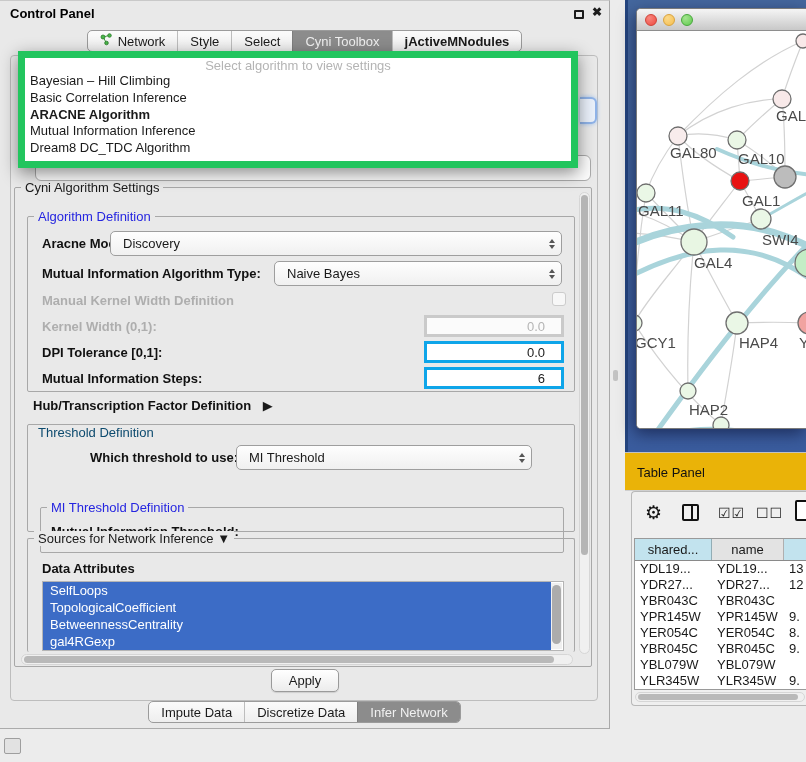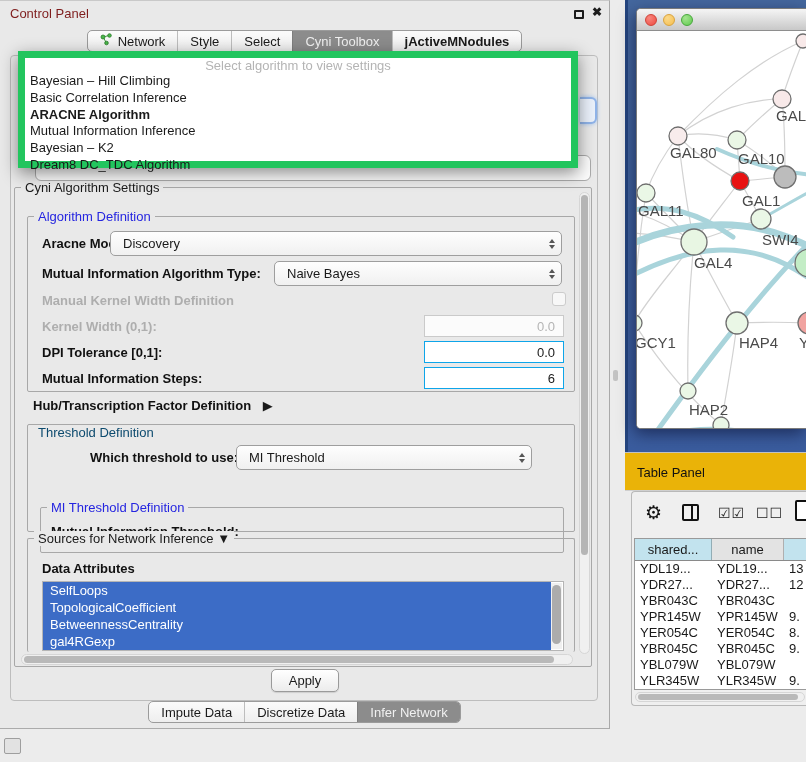--- a/index.html
+++ b/index.html
@@ -3,21 +3,21 @@
 <meta charset="utf-8">
 <style>
   * { margin:0; padding:0; box-sizing:border-box; }
   body { font-family:"Liberation Sans", sans-serif; font-size:13px; color:#1a1a1a; background:#ECECEC; }
   .page { position:relative; width:806px; height:762px; overflow:hidden; background:#ECECEC; }
   .abs { position:absolute; }
 
   
   .cp-window { left:0; top:6; width:610px; height:729px; background:#E9E9E9;
     border-top:1px solid #C9C9C9; border-right:1px solid #A9A9A9; border-bottom:1px solid #ABABAB; }
-  .cp-title { left:10px; top:5px; font-size:13px; color:#7f1d1d; }
+  .cp-title { left:10px; top:5px; font-size:13px; color:#000000;font-weight:bold; }
   .float-ico { right:25px; top:9px; width:10px; height:9px; border:2px solid #1c1c1c; border-radius:1px; }
   .close-ico { right:7px; top:4px; font-size:12px; font-weight:bold; color:#1c1c1c; }
 
   .tabbar { left:0; top:29px; width:100%; display:flex; justify-content:center; }
   .seg { display:inline-flex; border:1px solid #9B9B9B; border-radius:5px;
     background:linear-gradient(#FBFBFB,#EEEEEE); overflow:hidden; height:22px; }
   .seg .tab { padding:0 12px; line-height:21px; font-size:13px; border-left:1px solid #BDBDBD;
     display:flex; align-items:center; white-space:nowrap; color:#1a1a1a; }
   .seg .tab:first-child { border-left:none; }
   .seg .tab.sel { background:#8C8C8C; color:#F1F1F1; border-left-color:#7E7E7E; }
@@ -50,22 +50,22 @@
   .graylabel { font-weight:bold; color:#AEAEAE; font-size:13px; white-space:nowrap; }
 
   .combo { background:linear-gradient(#FEFEFE,#F0F0F0); border:1px solid #9E9E9E; border-radius:5px;
     display:flex; align-items:center; padding:0 6px 0 12px; font-size:13px; }
   .combo .val { flex:1; }
   .stepper { display:flex; flex-direction:column; gap:2px; align-items:center; }
   .stepper i { width:0; height:0; border-left:3.5px solid transparent; border-right:3.5px solid transparent; display:block; }
   .stepper .up { border-bottom:4px solid #555; }
   .stepper .dn { border-top:4px solid #555; }
 
-  .field { background:#fff; border:1px solid #0ea5e9; display:flex; align-items:center;
-    justify-content:flex-end; padding:0 8px; font-size:13px; }
+  .field { background:#fff; border:3px solid #0ea5e9; display:flex; align-items:center;
+    justify-content:flex-end; padding:0 16px; font-size:13px; }
   .field.dis { border-color:#CACACA; color:#B5B5B5; background:#FBFBFB; }
   .cb { width:14px; height:14px; border:1px solid #CCCCCC; border-radius:3px; background:#F7F7F7; }
 
   .vscroll { background:#F0F0F0; border:1px solid #D6D6D6; border-radius:6px; }
   .vscroll .thumb { position:absolute; left:1px; right:1px; background:#B5B5B5; border-radius:5px; }
   .hscroll { background:#F0F0F0; border:1px solid #D6D6D6; border-radius:6px; }
   .hscroll .thumb { position:absolute; top:1px; bottom:1px; background:#B9B9B9; border-radius:5px; }
 
   .listbox { background:#fff; border:1px solid #B5B5B5; overflow:hidden; }
   .attr-item { background:#3C6CC6; color:#fff; height:17px; line-height:17px; padding:0 7px;
@@ -164,21 +164,20 @@
     <div class="abs combo-sliver"></div>
     <div class="abs combo-fragment"></div>
 
     <div class="abs popup">
       <div class="popup-ph">Select algorithm to view settings</div>
       <div>
           <div class="popup-item">Bayesian – Hill Climbing</div>
           <div class="popup-item">Basic Correlation Inference</div>
           <div class="popup-item sel">ARACNE Algorithm</div>
           <div class="popup-item">Mutual Information Inference</div>
-          <div class="popup-item">Bayesian – K2</div>
           <div class="popup-item">Dream8 DC_TDC Algorithm</div>
         </div>
     </div>
 
     <div class="abs groupbox" style="left:14px; top:186px; width:578px; height:480px;">
       <span class="legend">Cyni Algorithm Settings</span>
 
       <div class="abs vscroll" style="left:564px; top:4px; width:11px; height:462px;">
         <div class="thumb" style="top:2px; height:360px;"></div>
       </div>

